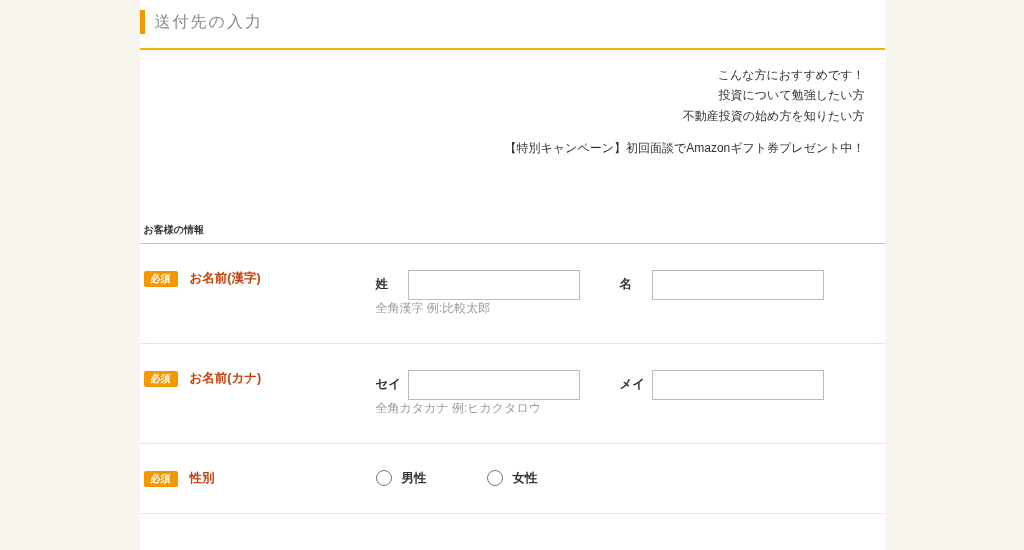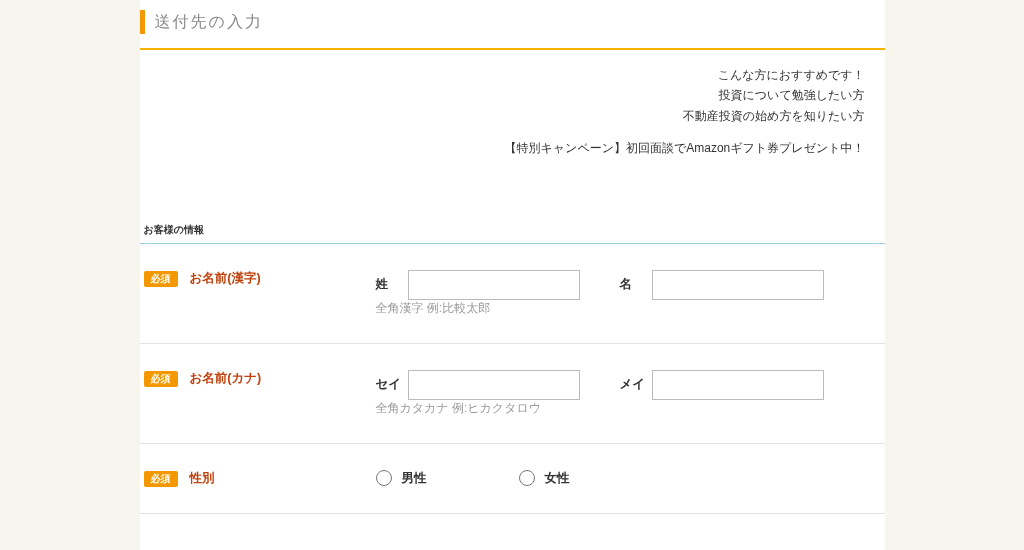--- a/index.html
+++ b/index.html
@@ -104,21 +104,21 @@
     border: 1px solid #bbb;
     height: 30px;
     width: 172px;
     padding: 2px 6px;
     font-size: 13px;
   }
   .hint {
     color: #999;
     font-size: 12px;
   }
-  .radios { display: flex; gap: 92px; }
+  .radios { display: flex; gap: 60px; }
   .radio-item { display: flex; align-items: center; }
   .radio-item input[type=radio] {
     width: 16px; height: 16px;
     accent-color: #777;
     margin: 0;
   }
   .radio-item span {
     margin-left: 10px;
     font-size: 12.5px;
     font-weight: bold;

